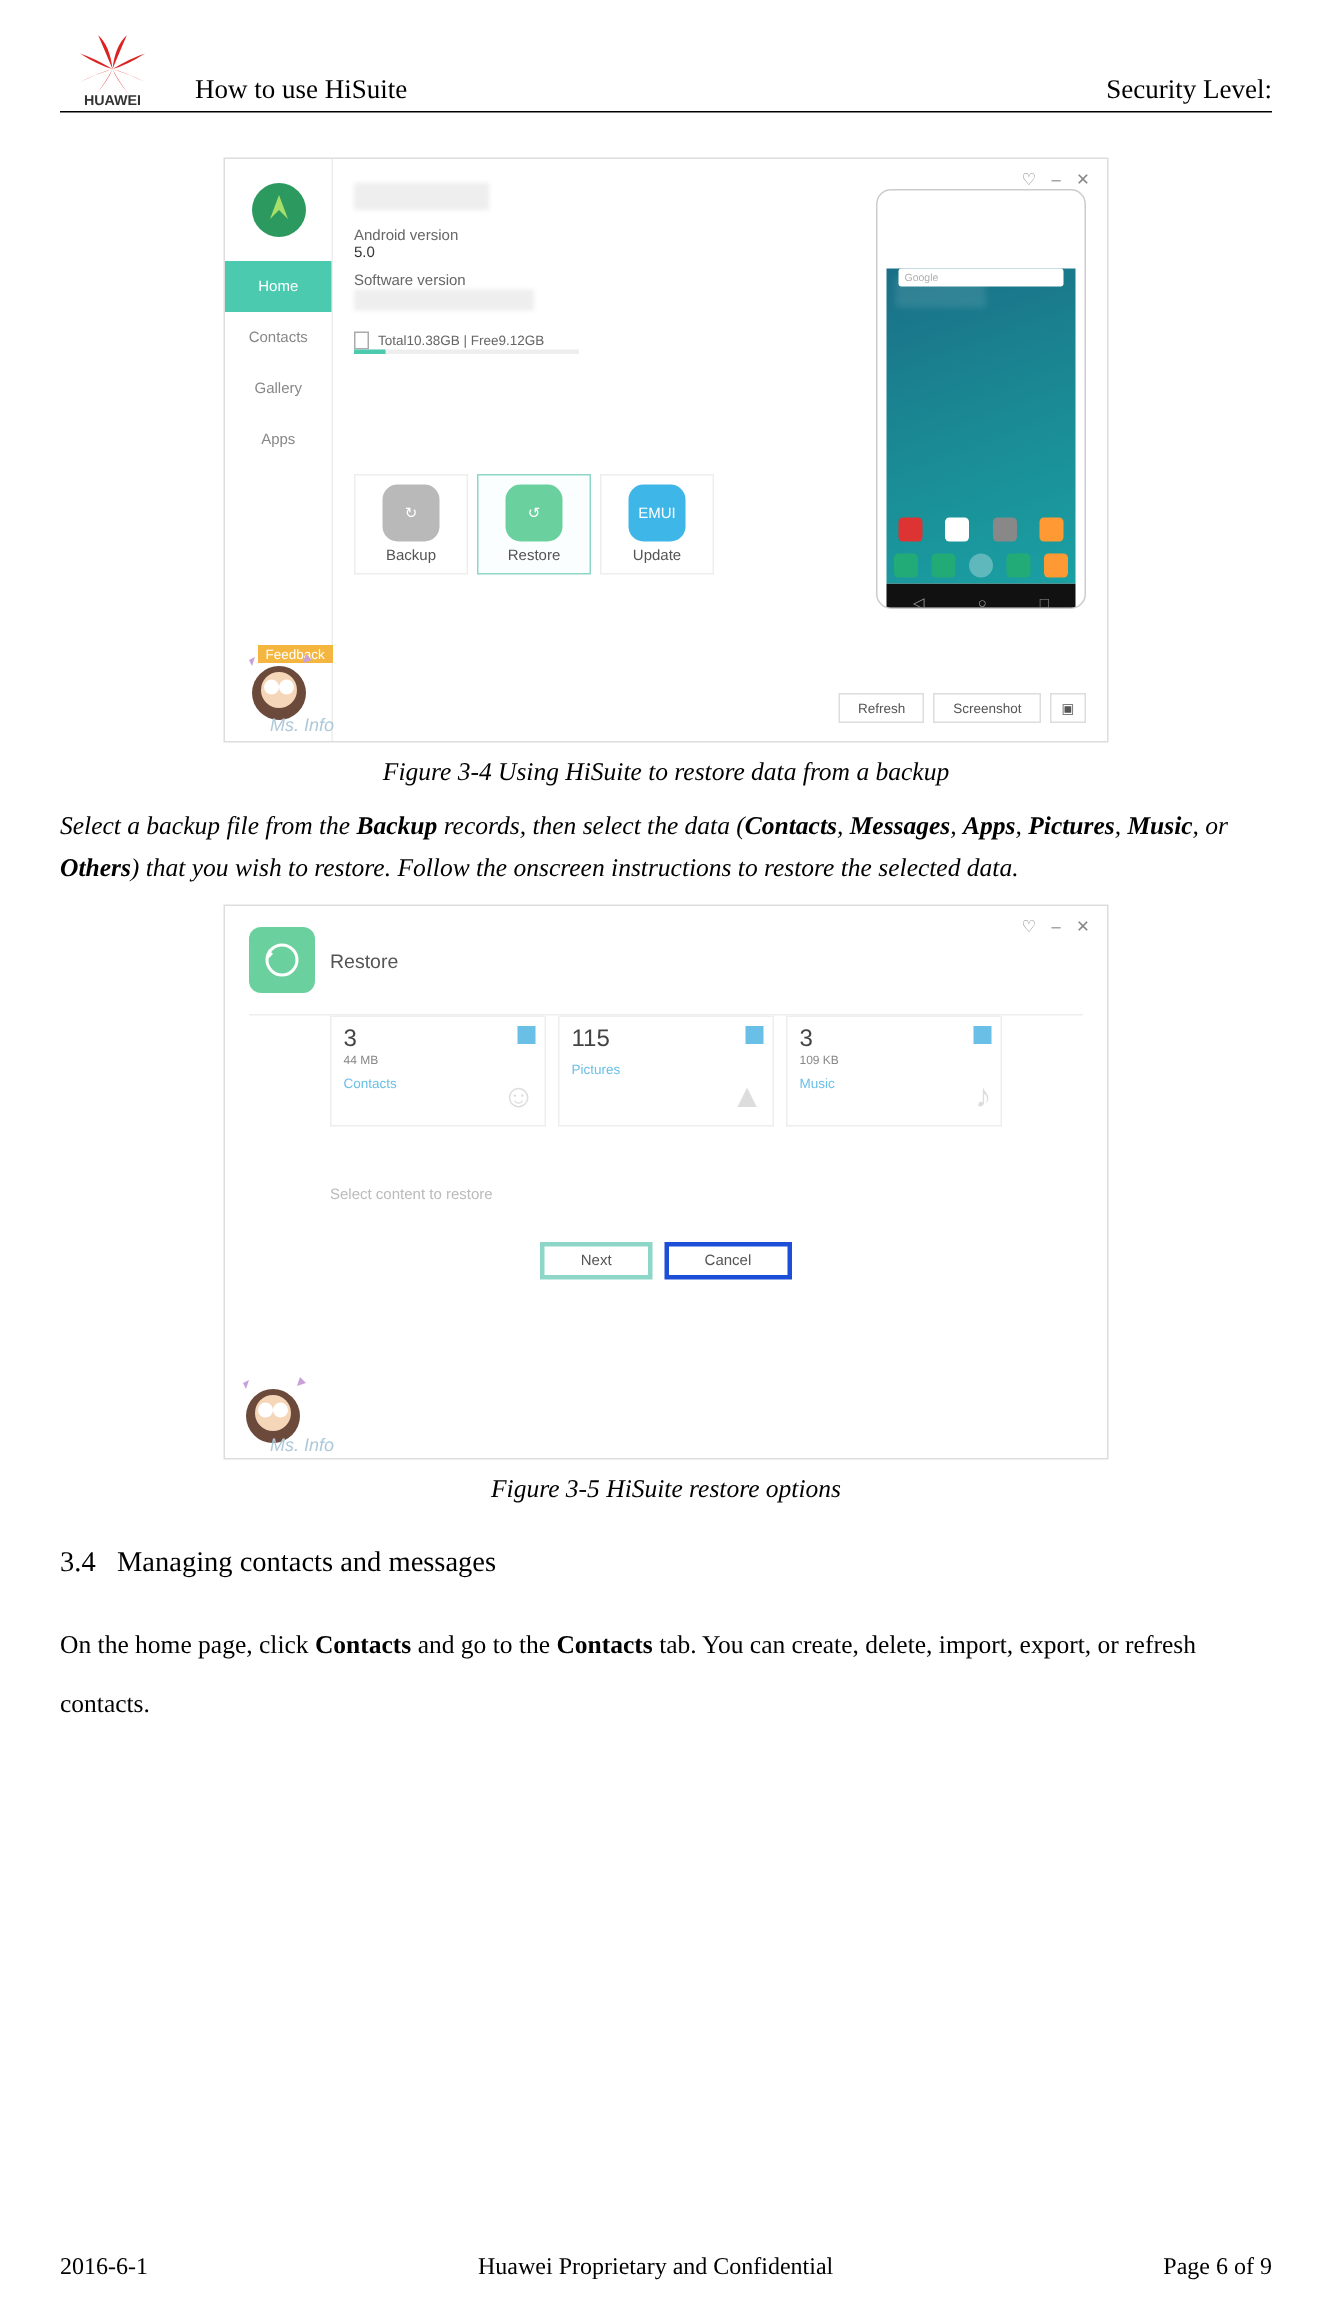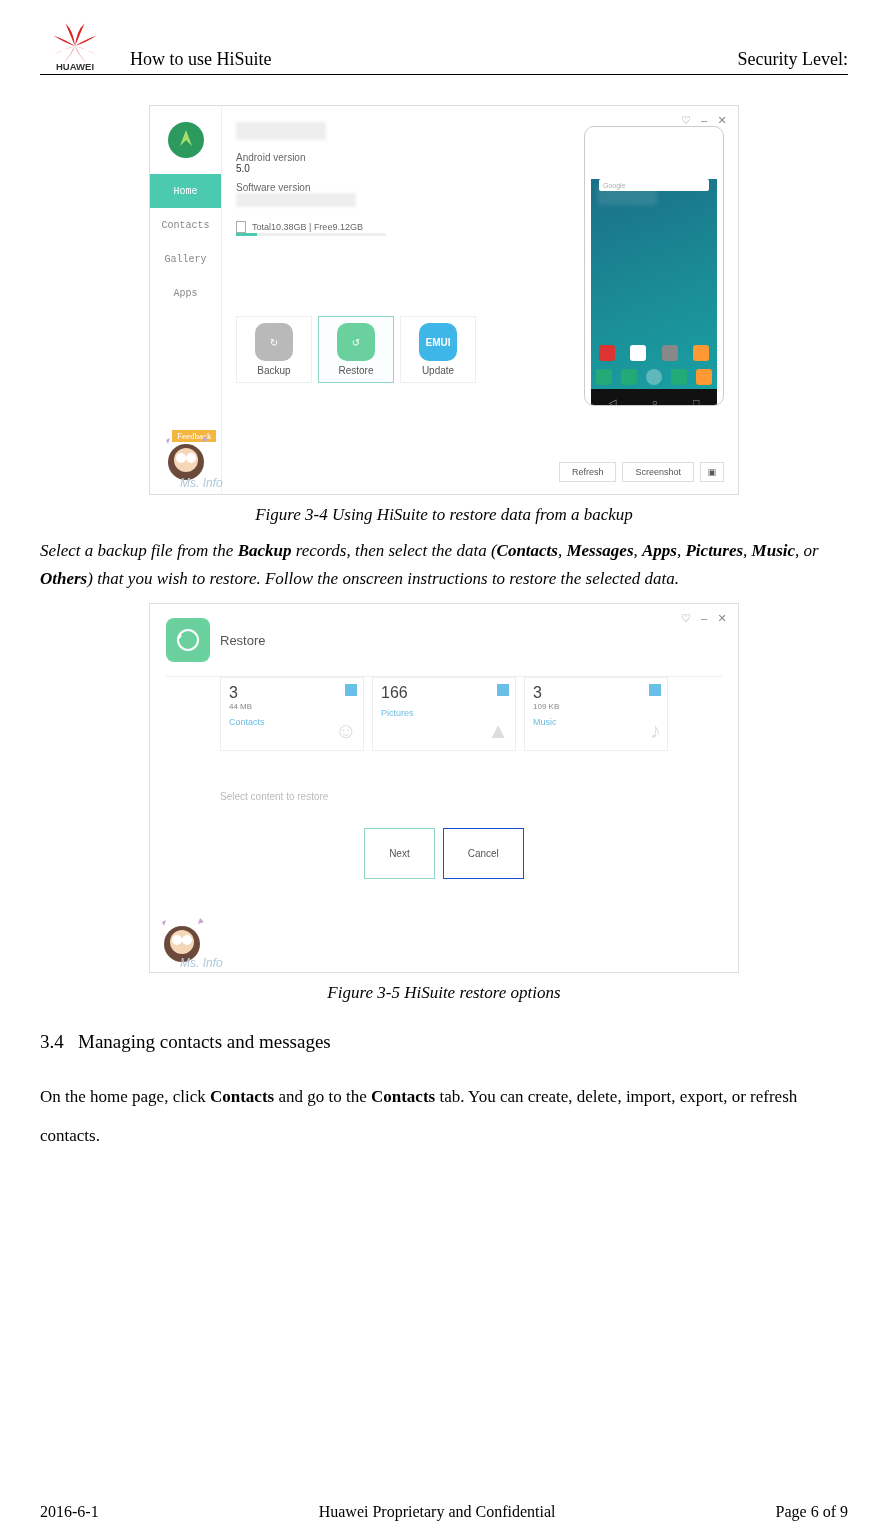--- a/index.html
+++ b/index.html
@@ -6,25 +6,25 @@
     body { width: 888px; height: 1539px; font-family: "Times New Roman", serif; font-size: 16px; color: #000; background: #fff; position: relative; }
     .page { padding: 20px 40px 60px 40px; }
     .doc-header { display: flex; align-items: flex-end; margin-bottom: 30px; border-bottom: 1px solid #000; padding-bottom: 2px;}
     .logo { width: 70px; margin-right: 20px; }
     .logo svg { display: block; }
     .hdr-title { font-size: 18px; flex: 1; padding-bottom: 2px;}
     .hdr-sec { font-size: 18px; padding-bottom: 2px;}
 
     .fig-container { margin: 0 auto; width: 590px; }
     .app-window { border: 1px solid #ddd; background: #fff; width: 100%; height: 390px; position: relative; display: flex; }
-    .app-sidebar { width: 72px; background: #fff; border-right: 1px solid #eee; display: flex; flex-direction: column; font-size: 10px; color: #888; font-family: Liberation Mono, monospace;}
+    .app-sidebar { width: 72px; background: #fff; border-right: 1px solid #eee; display: flex; flex-direction: column; font-size: 10px; color: #888; font-family: Liberation Sans, sans-serif;}
     .app-logo { height: 68px; display: flex; align-items: center; justify-content: center; }
     .sb-item { height: 34px; display:flex; align-items:center; justify-content:center; }
     .sb-item.active { background: #4bcab0; color: #fff; }
-    .fb-tag { position: absolute; left: 22px; bottom: 52px; background: #f4b63f; color:#fff; font-size:9px; padding:1px 5px; font-family: Liberation Serif, serif; }
+    .fb-tag { position: absolute; left: 22px; bottom: 52px; background: #f4b63f; color:#fff; font-size:9px; padding:1px 5px; font-family: Liberation Sans, sans-serif; }
     .msinfo { position:absolute; left:30px; bottom:4px; color:#aec9d9; font-style:italic; font-size:12px; font-family:Arial,sans-serif; }
     .app-main { flex: 1; padding: 16px 14px 8px 14px; position: relative; font-family: Arial, sans-serif;}
     .win-ctrls { position: absolute; top: 8px; right: 10px; display: flex; gap: 6px; }
     .wc { width: 12px; height:12px; display:inline-block; font-size:11px; color:#888; text-align:center; line-height:12px;}
     .blur-title { width: 90px; height:18px; background:#eee; filter: blur(1.5px); margin-bottom: 12px;}
     .info-label { font-size: 10px; color:#666; margin-top: 8px;}
     .info-val { font-size: 10px; color:#333;}
     .blur-sw { width: 120px; height:14px; background:#eee; filter: blur(1.5px);}
     .storage-row { display:flex; align-items:center; gap:6px; margin-top:14px; font-size:9px; color:#666;}
     .storage-ico{ width:10px;height:12px;border:1px solid #aaa; position:relative;}
@@ -60,21 +60,21 @@
     .w2-card{ flex:1; border:1px solid #eee; height:74px; padding:6px 30px 6px 8px; position:relative;}
     .w2-cnum{ font-size:16px; color:#444;}
     .w2-csub{ font-size:8px; color:#888;}
     .w2-cname{ color:#6abfe6; font-size:9px; margin-top:6px;}
     .w2-check{ position:absolute; top:6px; right:6px; width:12px;height:12px; background:#6abfe6;}
     .w2-cico{ position:absolute; bottom:6px; right:6px; color:#ddd; font-size:22px;}
     .w2-sel{ padding: 40px 70px 4px 70px; color:#bbb; font-size:10px;}
     .w2-path{ padding: 3px 70px 0 70px; color:#777; font-size:10px; display:flex; align-items:center;}
     .w2-browse{ margin-left:auto; border:1px solid #ddd; padding:3px 20px; color:#555;}
     .w2-btns{ display:flex; gap:8px; justify-content:center; margin-top:22px;}
-    .w2-btn{ border:1px solid #1d4ed8; padding:19px 24px; color:#555;}
+    .w2-btn{ border:3px solid #1d4ed8; padding:4px 24px; color:#555;}
     .w2-btn.primary{ border-color:#8ed7c8;}
 
     .section-h { font-size: 19px; margin: 28px 0 24px 0; font-weight: normal;}
     .loose-para { font-size: 17px; line-height: 2.3; }
 
     .doc-footer { position: absolute; bottom: 18px; left: 40px; right: 40px; display:flex; justify-content:space-between; font-size:16px; border-top: 0;}
   </style>
 </head>
 <body>
 
@@ -135,21 +135,21 @@
         <div class="action-row" style="width:240px;">
           <div class="action-card">
             <div class="action-ico" style="background:#b9b9b9;">↻</div>
             <span>Backup</span>
           </div>
           <div class="action-card sel">
             <div class="action-ico" style="background:#6ad19e;">↺</div>
             <span>Restore</span>
           </div>
           <div class="action-card">
-            <div class="action-ico" style="background:#3fb6e8; font-size:10px; font-weight:bold;">EMUI</div>
+            <div class="action-ico" style="background:#3fb6e8; font-size:10px; font-weight:normal;">EMUI</div>
             <span>Update</span>
           </div>
         </div>
 
         <div class="phone-mock">
           <div class="phone-speaker"></div>
           <div class="phone-screen">
             <div style="position:absolute;top:6px;left:6px;width:60px;height:20px;background:rgba(255,255,255,.1);filter:blur(2px);"></div>
             <div class="p-google">Google</div>
             <div style="position:absolute;bottom:28px;left:0;right:0;display:flex;justify-content:space-around;">
@@ -220,21 +220,21 @@
           <div style="display:flex; gap:8px;">
             <div class="w2-card">
               <div class="w2-check"></div>
               <div class="w2-cnum">3</div>
               <div class="w2-csub">44 MB</div>
               <div class="w2-cname">Contacts</div>
               <div class="w2-cico">☺</div>
             </div>
             <div class="w2-card">
               <div class="w2-check"></div>
-              <div class="w2-cnum">166</div>
+              <div class="w2-cnum">115</div>
               <div class="w2-csub"></div>
               <div class="w2-cname">Pictures</div>
               <div class="w2-cico">▲</div>
             </div>
             <div class="w2-card">
               <div class="w2-check"></div>
               <div class="w2-cnum">3</div>
               <div class="w2-csub">109 KB</div>
               <div class="w2-cname">Music</div>
               <div class="w2-cico">♪</div>

